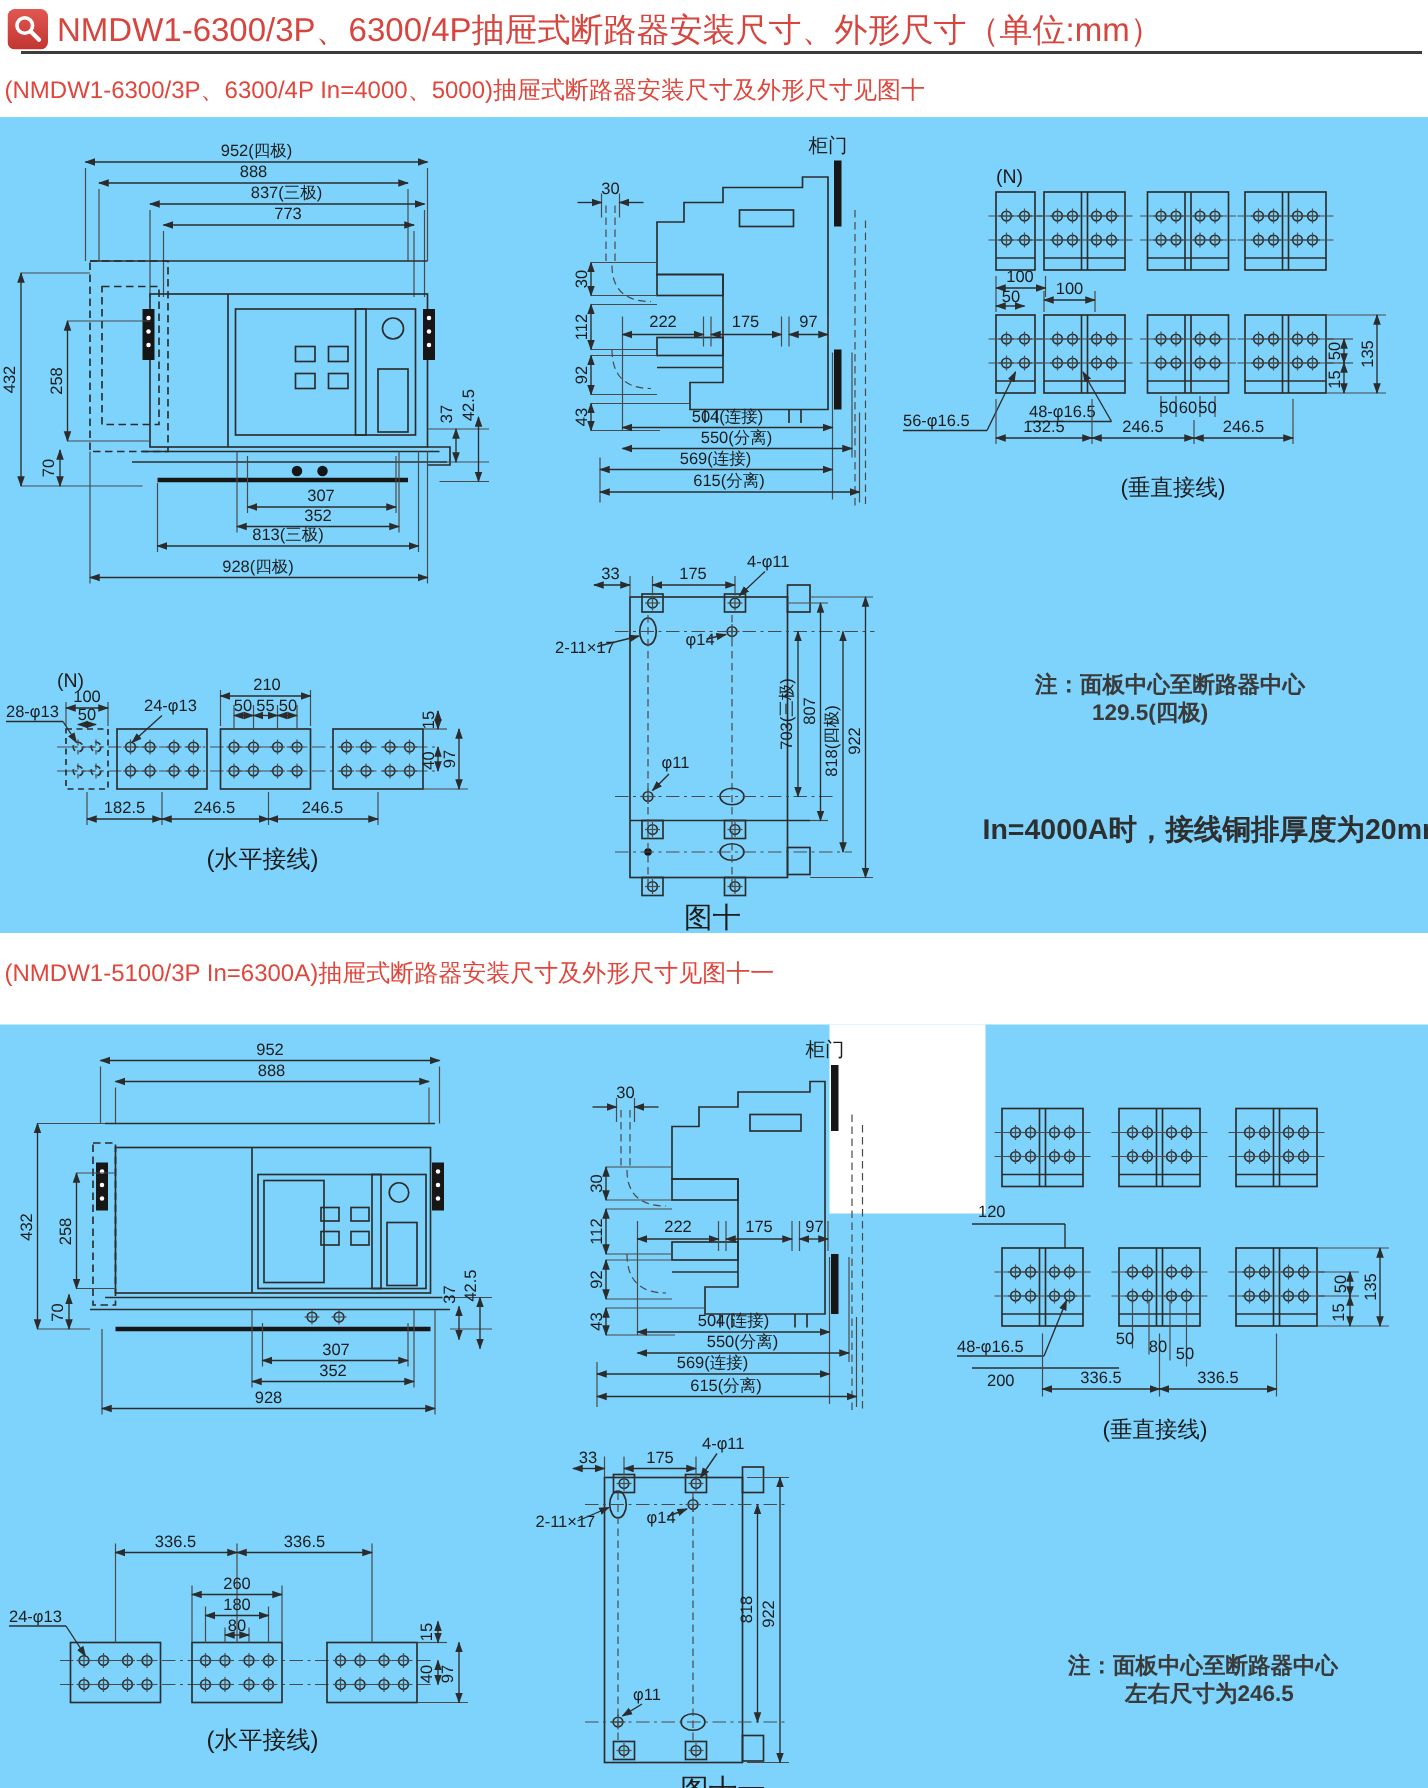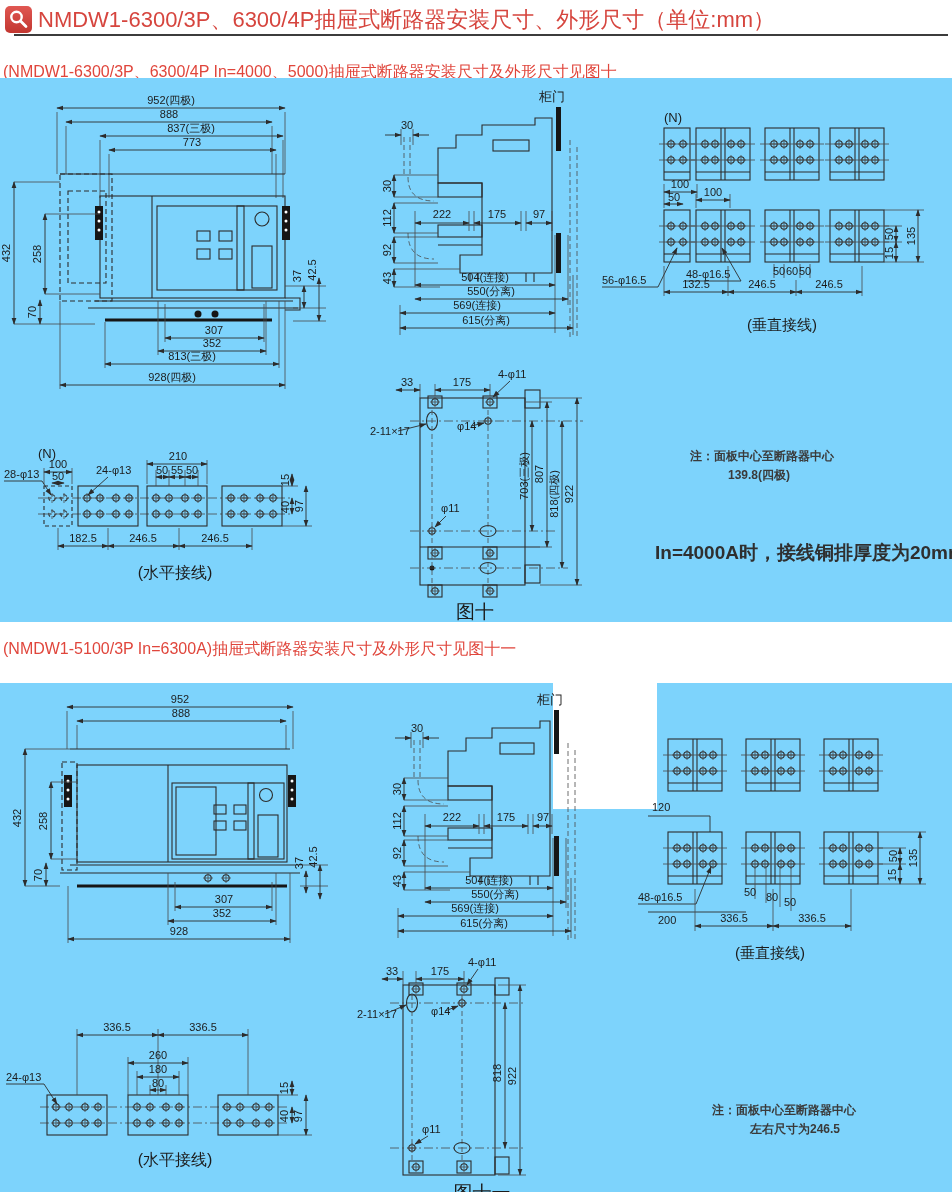--- a/index.html
+++ b/index.html
@@ -25,21 +25,21 @@
   .thk{stroke:#161616;stroke-width:3;fill:none;}
   text{fill:#1c1c1c;}
   .d{font-size:11px;}
   .d10{font-size:10px;}
   .dc{font-size:11px;text-anchor:middle;}
   .dn{font-size:13px;}
   .cap{font-size:15px;text-anchor:middle;}
   .cap2{font-size:16px;text-anchor:middle;}
   .fig{font-size:19px;text-anchor:middle;}
   
-  .note{position:absolute;color:#3a3a3a;font-size:12px;font-weight:700;line-height:19px;}
+  .note{position:absolute;color:#3a3a3a;font-size:15px;font-weight:700;line-height:19px;}
   .note p{margin:0;}
   .note .ind{padding-left:38px;}
   .note-big{position:absolute;color:#2f2f2f;font-size:19px;font-weight:700;white-space:nowrap;}
 </style>
 </head>
 <body>
 
 <div class="page">
 
   <svg width="0" height="0" style="position:absolute">
@@ -105,21 +105,21 @@
 
   <div class="title-icon">
     <svg width="27" height="27" viewBox="0 0 27 27">
         <circle cx="11.5" cy="11" r="5.2" fill="none" stroke="#fff" stroke-width="2.4"></circle>
         <line x1="15.5" y1="15" x2="21" y2="20.5" stroke="#fff" stroke-width="2.8" stroke-linecap="round"></line>
       </svg>
   </div>
   <div class="page-title">NMDW1-6300/3P、6300/4P抽屉式断路器安装尺寸、外形尺寸（单位:mm）</div>
   <div class="title-rule"></div>
 
-  <div class="subtitle" style="top:62px">(NMDW1-6300/3P、6300/4P In=4000、5000)抽屉式断路器安装尺寸及外形尺寸见图十</div>
+  <div class="subtitle" style="top:50px">(NMDW1-6300/3P、6300/4P In=4000、5000)抽屉式断路器安装尺寸及外形尺寸见图十</div>
 
   <div class="panel" style="top:78px;height:544px">
 
   <svg class="abs" style="left:0;top:10px" width="330" height="318" viewBox="0 0 330 318">
     <g>
       <line x1="57" y1="24" x2="57" y2="86" class="lt"></line>
           <line x1="66" y1="38" x2="66" y2="86" class="lt"></line>
       <line x1="100" y1="52" x2="100" y2="110" class="lt"></line>
           <line x1="109" y1="66" x2="109" y2="110" class="lt"></line>
       <line x1="272" y1="38" x2="272" y2="86" class="lt"></line>
@@ -452,21 +452,21 @@
       <line x1="200" y1="38" x2="242" y2="38" class="lt"></line>
           <line x1="200" y1="225" x2="242" y2="225" class="lt"></line>
       <line x1="237" y1="38" x2="237" y2="225" class="dm" marker-start="url(#ar)" marker-end="url(#ar)"></line>
       <text class="dc" transform="rotate(-90 233 134)" x="233" y="134">922</text>
     </g>
     <text class="fig" x="135" y="258">图十</text>
   </svg>
 
   <div class="note" style="left:690px;top:369px;width:250px">
     <p>注：面板中心至断路器中心</p>
-    <p class="ind">139.8(四极)</p>
+    <p class="ind">129.5(四极)</p>
   </div>
   <div class="note-big" style="left:655px;top:462px">In=4000A时，接线铜排厚度为20mm</div>
 
   </div>
 
   <div class="subtitle" style="top:639px">(NMDW1-5100/3P In=6300A)抽屉式断路器安装尺寸及外形尺寸见图十一</div>
 
   <div class="panel" style="top:683px;height:524px">
   <div class="whitepatch" style="left:553px;top:0;width:104px;height:126px"></div>
 

